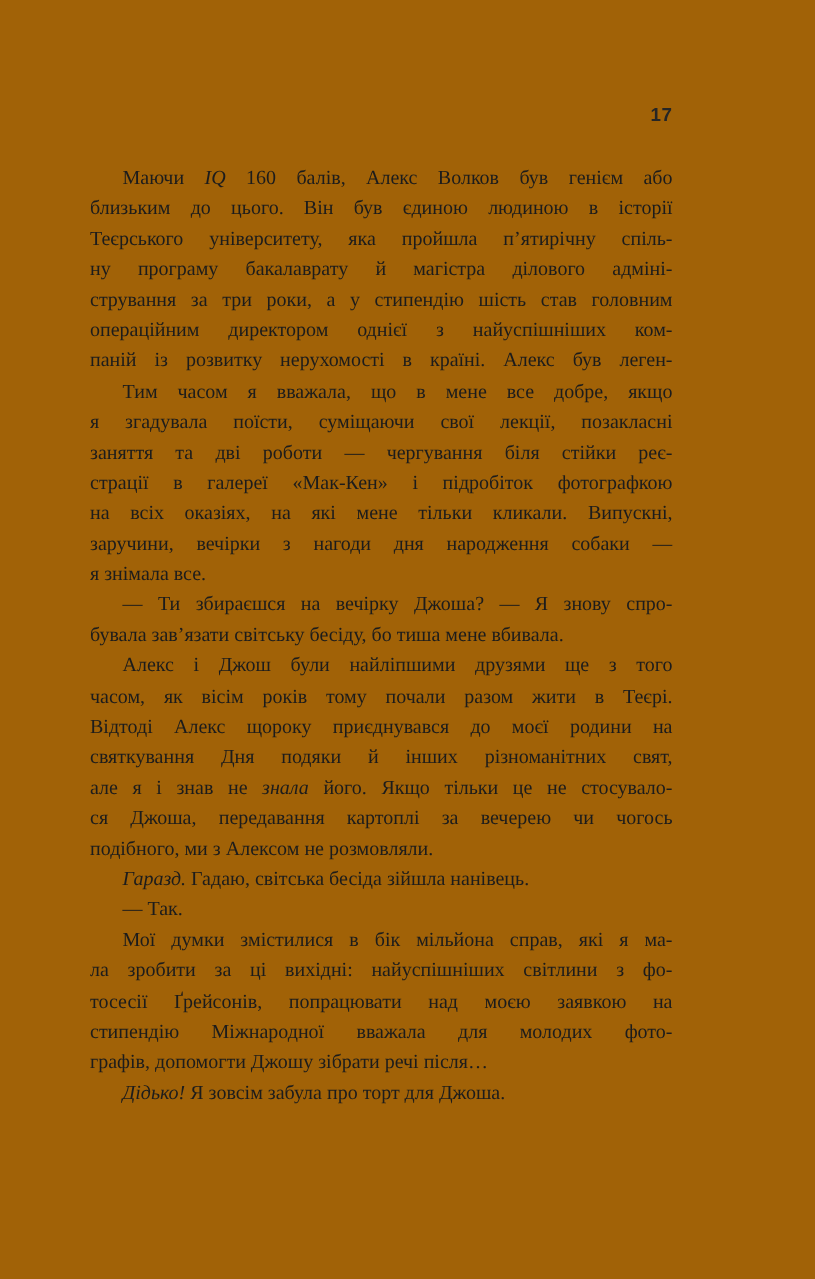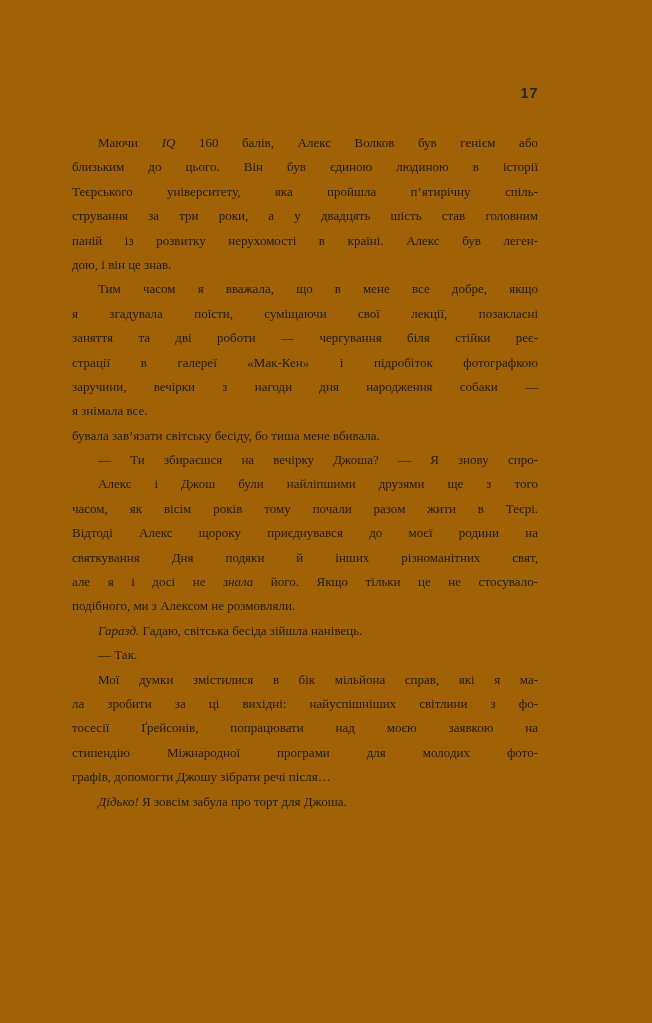--- a/index.html
+++ b/index.html
@@ -27,21 +27,21 @@
     font-size: 15px;
     font-weight: 600;
     letter-spacing: 0.5px;
     color: #262626;
   }
   .text-block {
     position: absolute;
     top: 131px;
     left: 72px;
     width: 466px;
-    font-size: 13px;
+    font-size: 16px;
     font-family: Liberation Serif, serif;
   }
   .paragraph {
     margin: 0;
   }
   .line {
     line-height: 24.4px;
     height: 24.4px;
     text-align: justify;
     text-align-last: justify;
@@ -61,54 +61,57 @@
 </head>
 <body>
 
 <div class="book-page">
   <div class="folio">17</div>
   <div class="text-block">
       <div class="paragraph">
         <div class="line first"><span>Маючи </span><i>IQ</i><span> 160 балів, Алекс Волков був генієм або</span></div>
         <div class="line"><span>близьким до цього. Він був єдиною людиною в історії</span></div>
         <div class="line"><span>Теєрського університету, яка пройшла п’ятирічну спіль-</span></div>
-        <div class="line"><span>стрування за три роки, а у двадцять шість став головним</span></div>
+        <div class="line"><span>ну програму бакалаврату й магістра ділового адміні-</span></div>
+        <div class="line"><span>стрування за три роки, а у стипендію шість став головним</span></div>
+        <div class="line"><span>операційним директором однієї з найуспішніших ком-</span></div>
         <div class="line"><span>паній із розвитку нерухомості в країні. Алекс був леген-</span></div>
-        <div class="line last"><span>дою, і він це знав.</span></div>
       </div>
       <div class="paragraph">
         <div class="line first"><span>Тим часом я вважала, що в мене все добре, якщо</span></div>
         <div class="line"><span>я згадувала поїсти, суміщаючи свої лекції, позакласні</span></div>
         <div class="line"><span>заняття та дві роботи — чергування біля стійки реє-</span></div>
         <div class="line"><span>страції в галереї «Мак-Кен» і підробіток фотографкою</span></div>
+        <div class="line"><span>на всіх оказіях, на які мене тільки кликали. Випускні,</span></div>
         <div class="line"><span>заручини, вечірки з нагоди дня народження собаки —</span></div>
         <div class="line last"><span>я знімала все.</span></div>
       </div>
       <div class="paragraph">
+        <div class="line first"><span>— Ти збираєшся на вечірку Джоша? — Я знову спро-</span></div>
         <div class="line last"><span>бувала зав’язати світську бесіду, бо тиша мене вбивала.</span></div>
-        <div class="line first"><span>— Ти збираєшся на вечірку Джоша? — Я знову спро-</span></div>
       </div>
       <div class="paragraph">
         <div class="line first"><span>Алекс і Джош були найліпшими друзями ще з того</span></div>
         <div class="line"><span>часом, як вісім років тому почали разом жити в Теєрі.</span></div>
         <div class="line"><span>Відтоді Алекс щороку приєднувався до моєї родини на</span></div>
         <div class="line"><span>святкування Дня подяки й інших різноманітних свят,</span></div>
-        <div class="line"><span>але я і досі не </span><i>знала</i><span> його. Якщо тільки це не стосувало-</span></div>
+        <div class="line"><span>але я і знав не </span><i>знала</i><span> його. Якщо тільки це не стосувало-</span></div>
+        <div class="line"><span>ся Джоша, передавання картоплі за вечерею чи чогось</span></div>
         <div class="line last"><span>подібного, ми з Алексом не розмовляли.</span></div>
       </div>
       <div class="paragraph">
         <div class="line first last"><i>Гаразд.</i><span> Гадаю, світська бесіда зійшла нанівець.</span></div>
       </div>
       <div class="paragraph">
         <div class="line first last"><span>— Так.</span></div>
       </div>
       <div class="paragraph">
         <div class="line first"><span>Мої думки змістилися в бік мільйона справ, які я ма-</span></div>
         <div class="line"><span>ла зробити за ці вихідні: найуспішніших світлини з фо-</span></div>
         <div class="line"><span>тосесії Ґрейсонів, попрацювати над моєю заявкою на</span></div>
-        <div class="line"><span>стипендію Міжнародної програми для молодих фото-</span></div>
+        <div class="line"><span>стипендію Міжнародної вважала для молодих фото-</span></div>
         <div class="line last"><span>графів, допомогти Джошу зібрати речі після…</span></div>
       </div>
       <div class="paragraph">
         <div class="line first last"><i>Дідько!</i><span> Я зовсім забула про торт для Джоша.</span></div>
       </div>
     </div>
 </div>
 
 </body></html>

